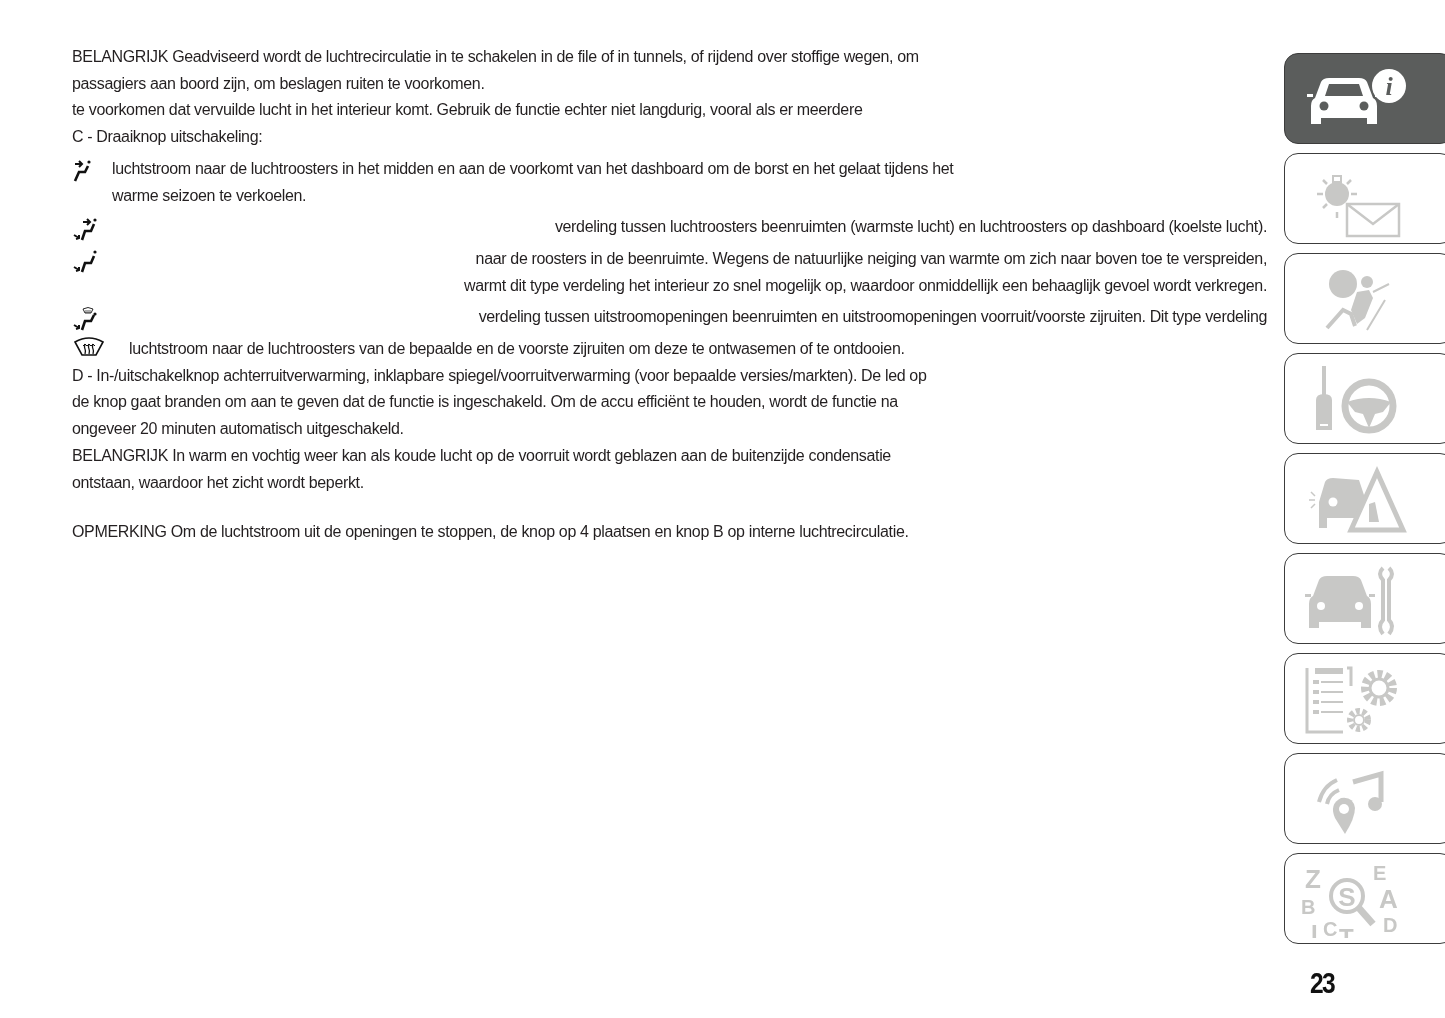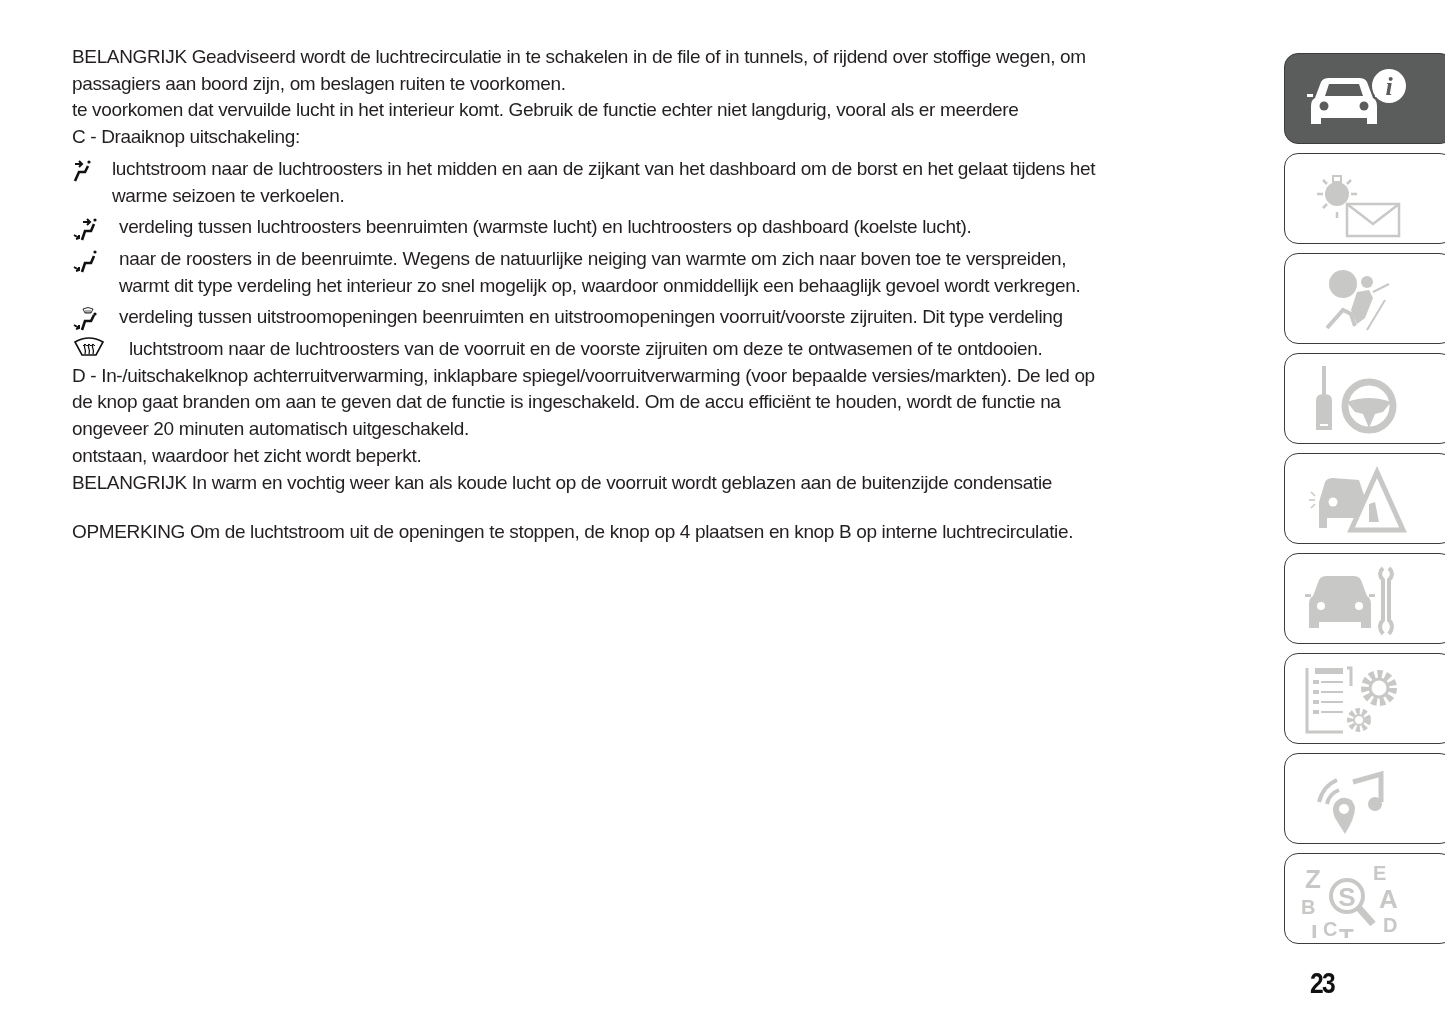--- a/index.html
+++ b/index.html
@@ -1,24 +1,24 @@
 <!DOCTYPE html>
 <html><head>
   <meta charset="utf-8">
   <style>
     html, body { margin: 0; padding: 0; background: #ffffff; }
     body { width: 1445px; height: 1018px; position: relative; overflow: hidden;
       font-family: "Liberation Sans", "DejaVu Sans", sans-serif; color: #231f20; }
     .content { position: absolute; left: 72px; top: 44px; width: 1195px;
-      font-size: 19px; line-height: 26.7px; letter-spacing: -0.35px; }
+      font-size: 16px; line-height: 26.7px; letter-spacing: -0.35px; }
     .p { margin: 0; }
     .row { position: relative; margin: 0; }
     .row .ico { position: absolute; left: 0; top: 2px; width: 36px; height: 26px; }
     .row.a .txt { display: block; padding-left: 40px; }
-    .row.b .txt { display: block; padding-left: 47px; }
+    .row.b .txt { display: block; padding-left: 47px; text-align: right; }
     .row.c .txt { display: block; padding-left: 57px; }
     .gap-s { height: 5px; }
     .gap-l { height: 23px; }
     .tabs { position: absolute; left: 1284px; top: 53px; width: 161px; }
     .tab { position: absolute; left: 0; width: 170px; height: 91px; box-sizing: border-box;
       border: 1.6px solid #3c3c3c; border-radius: 14px; background: #fff; }
     .tab.active { background: #5b5d5c; border-color: #3c3c3c; }
     .tab svg { position: absolute; left: 12px; top: 8px; }
     .page-num { position: absolute; left: 1310px; top: 966px; font-family: "Liberation Sans", sans-serif;
       font-weight: bold; font-size: 30px; letter-spacing: -2px; transform: scaleX(0.82); transform-origin: left top; color: #111; }
@@ -32,21 +32,21 @@
   <p class="p">te voorkomen dat vervuilde lucht in het interieur komt. Gebruik de functie echter niet langdurig, vooral als er meerdere</p>
   <p class="p">C - Draaiknop uitschakeling:</p>
   <div class="gap-s"></div>
 
   <div class="row a">
     <svg class="ico" viewBox="0 0 36 26">
       <path d="M3 23 L7 14 L13 14 L16 8" stroke="#111" stroke-width="2.6" fill="none"></path>
       <path d="M3 6 L9 6 M7 3 L10 6 L7 9" stroke="#111" stroke-width="2" fill="none"></path>
       <circle cx="17" cy="4" r="1.6" fill="#111"></circle>
     </svg>
-    <span class="txt"><span>luchtstroom naar de luchtroosters in het midden en aan de zijkant van het dashboard om de borst en het gelaat tijdens het</span><br><span>warme seizoen te verkoelen.</span></span>
+    <span class="txt"><span>luchtstroom naar de luchtroosters in het midden en aan de voorkomt van het dashboard om de borst en het gelaat tijdens het</span><br><span>warme seizoen te verkoelen.</span></span>
   </div>
   <div class="gap-s"></div>
 
   <div class="row b">
     <svg class="ico" viewBox="0 0 36 26">
       <path d="M10 24 L13 15 L19 15 L22 8" stroke="#111" stroke-width="2.6" fill="none"></path>
       <path d="M11 6 L17 6 M15 3 L18 6 L15 9" stroke="#111" stroke-width="2" fill="none"></path>
       <circle cx="23" cy="4" r="1.6" fill="#111"></circle>
       <path d="M2 19 L7 22 M4 23 L7 22 L7 19" stroke="#111" stroke-width="2" fill="none"></path>
     </svg>
@@ -75,28 +75,28 @@
     <span class="txt"><span>verdeling tussen uitstroomopeningen beenruimten en uitstroomopeningen voorruit/voorste zijruiten. Dit type verdeling</span><br></span>
   </div>
   <div class="gap-s"></div>
 
   <div class="row c">
     <svg class="ico" viewBox="0 0 36 26" style="top:-1px">
       <path d="M3 7 Q17 -1 31 7 L24 20 L10 20 Z" stroke="#111" stroke-width="1.6" fill="none"></path>
       <path d="M13 9 Q12 12 13 14 Q14 16 13 19 M17 9 Q16 12 17 14 Q18 16 17 19 M21 9 Q20 12 21 14 Q22 16 21 19" stroke="#111" stroke-width="1.3" fill="none"></path>
       <path d="M11 11 L13 9 L15 11 M15 11 L17 9 L19 11 M19 11 L21 9 L23 11" stroke="#111" stroke-width="1" fill="none"></path>
     </svg>
-    <span class="txt">luchtstroom naar de luchtroosters van de voorruit en de voorste zijruiten om deze te ontwasemen of te ontdooien.</span>
+    <span class="txt">luchtstroom naar de luchtroosters van de bepaalde en de voorste zijruiten om deze te ontwasemen of te ontdooien.</span>
   </div>
 
   <p class="p">D - In-/uitschakelknop achterruitverwarming, inklapbare spiegel/voorruitverwarming (voor bepaalde versies/markten). De led op</p>
   <p class="p">de knop gaat branden om aan te geven dat de functie is ingeschakeld. Om de accu efficiënt te houden, wordt de functie na</p>
   <p class="p">ongeveer 20 minuten automatisch uitgeschakeld.</p>
+  <p class="p">BELANGRIJK In warm en vochtig weer kan als koude lucht op de voorruit wordt geblazen aan de buitenzijde condensatie</p>
   <p class="p">ontstaan, waardoor het zicht wordt beperkt.</p>
-  <p class="p">BELANGRIJK In warm en vochtig weer kan als koude lucht op de voorruit wordt geblazen aan de buitenzijde condensatie</p>
   <div class="gap-l"></div>
   <p class="p">OPMERKING Om de luchtstroom uit de openingen te stoppen, de knop op 4 plaatsen en knop B op interne luchtrecirculatie.</p>
 </div>
 
 <div class="tabs">
 
   <div class="tab active" style="top:0px">
     <svg width="110" height="76" viewBox="0 0 110 76">
       <path d="M14 62 L14 44 Q14 38 18 36 L24 20 Q26 16 32 16 L62 16 Q68 16 70 20 L76 36 Q80 38 80 44 L80 62 L70 62 L70 56 L24 56 L24 62 Z" fill="#fff"></path>
       <path d="M28 34 L32 22 L62 22 L66 34 Z" fill="#5b5d5c"></path>

